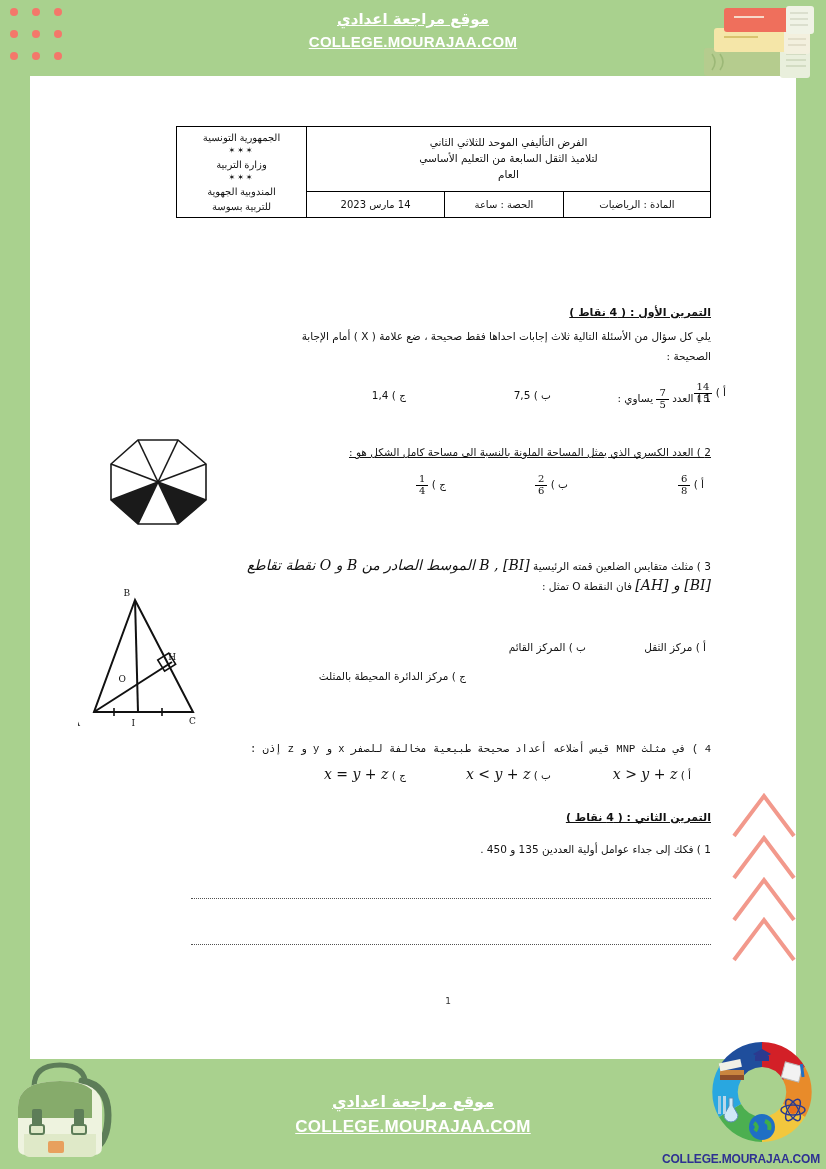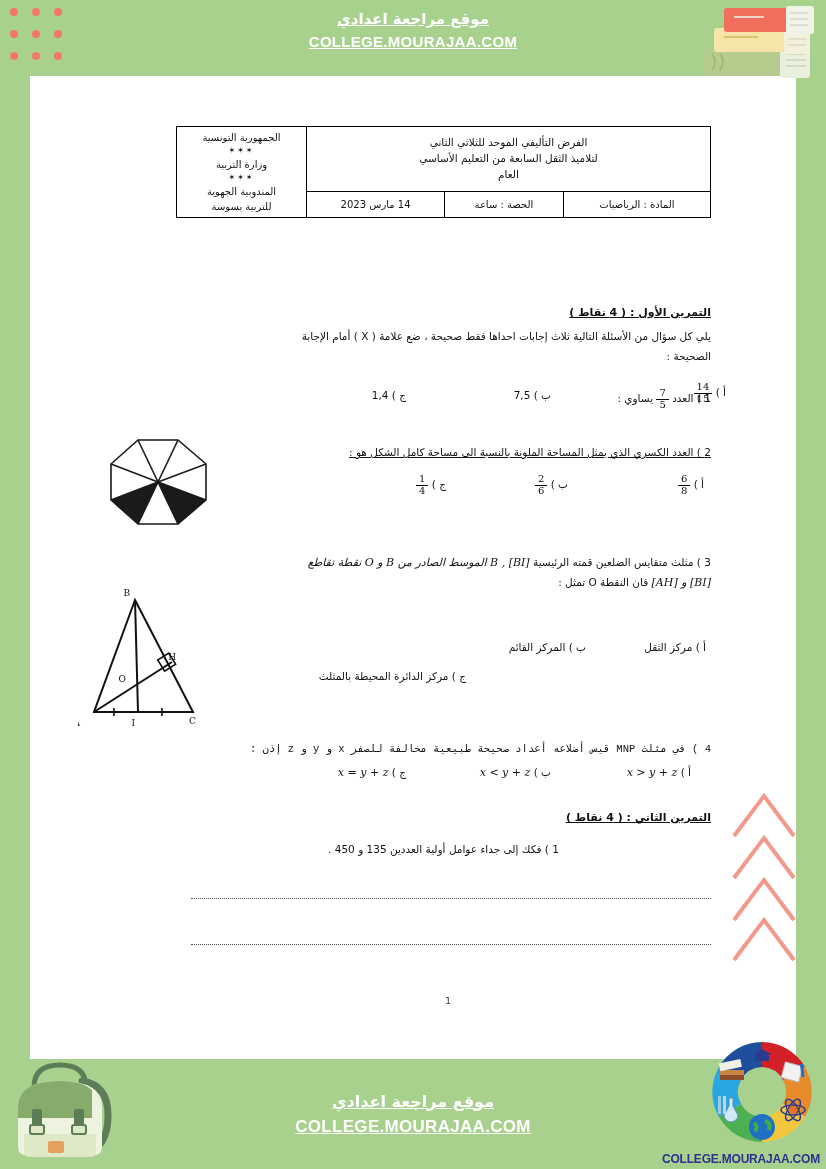--- a/index.html
+++ b/index.html
@@ -65,31 +65,31 @@
   .sheet {
     position: absolute; left: 0; top: 0; width: 766px; height: 983px;
     color: #111; z-index: 3;
   }
   .hdr-table {
     position: absolute; right: 85px; top: 50px;
     width: 535px; border-collapse: collapse;
     font-size: 10px; line-height: 1.5;
   }
   .hdr-table td { border: 1px solid #000; text-align: center; padding: 3px 4px; }
-  .hdr-org { width: 130px; font-size: 10px; }
+  .hdr-org { width: 130px; font-size: 10px; font-family: Liberation Serif, serif; }
   .hdr-title { font-size: 10.5px; padding: 8px 6px; }
   .stars { letter-spacing: 2px; font-size: 8px; display: block; }
 
   .ex-title {
     position: absolute; font-size: 11px; font-weight: bold;
     text-decoration: underline; text-align: right;
   }
   .q-line { position: absolute; font-size: 10.5px; line-height: 1.7; text-align: right; }
   .opt { position: absolute; font-size: 10.5px; }
-  .math { font-family: "DejaVu Serif", serif; font-style: italic; font-size: 11px; }
+  .math { font-family: "DejaVu Serif", serif; font-style: italic; font-size: 14px; }
 
   .frac { display: inline-block; vertical-align: middle; text-align: center;
           font-family: "DejaVu Serif", serif; font-size: 10px; line-height: 1.05; }
   .frac .num { display: block; padding: 0 3px; }
   .frac .den { display: block; border-top: 1px solid #000; padding: 0 3px; }
 
   .dotline {
     position: absolute; height: 0; border-top: 1.5px dotted #333;
     opacity: .85;
   }
@@ -382,21 +382,21 @@
   <div class="opt" style="right:245px; top:690px;">
     <span>ب )</span>
     <span class="math">x &lt; y + z</span>
   </div>
   <div class="opt" style="right:390px; top:690px;">
     <span>ج )</span>
     <span class="math">x = y + z</span>
   </div>
 
   <div class="ex-title" style="right:85px; top:735px;">التمرين الثاني : ( 4 نقاط )</div>
-  <div class="q-line" style="right:85px; top:765px; width:535px;text-align:center;">1 ) فكك إلى جداء عوامل أولية العددين 135 و 450 .</div>
+  <div class="q-line" style="right:85px; top:765px; width:535px;">1 ) فكك إلى جداء عوامل أولية العددين 135 و 450 .</div>
 
   <div class="dotline" style="right:85px; top:822px; width:520px;"></div>
   <div class="dotline" style="right:85px; top:868px; width:520px;"></div>
 
   <div class="pagenum" style="right:345px; top:920px;">1</div>
 
  </div>
 </div>
 
 </body></html>

